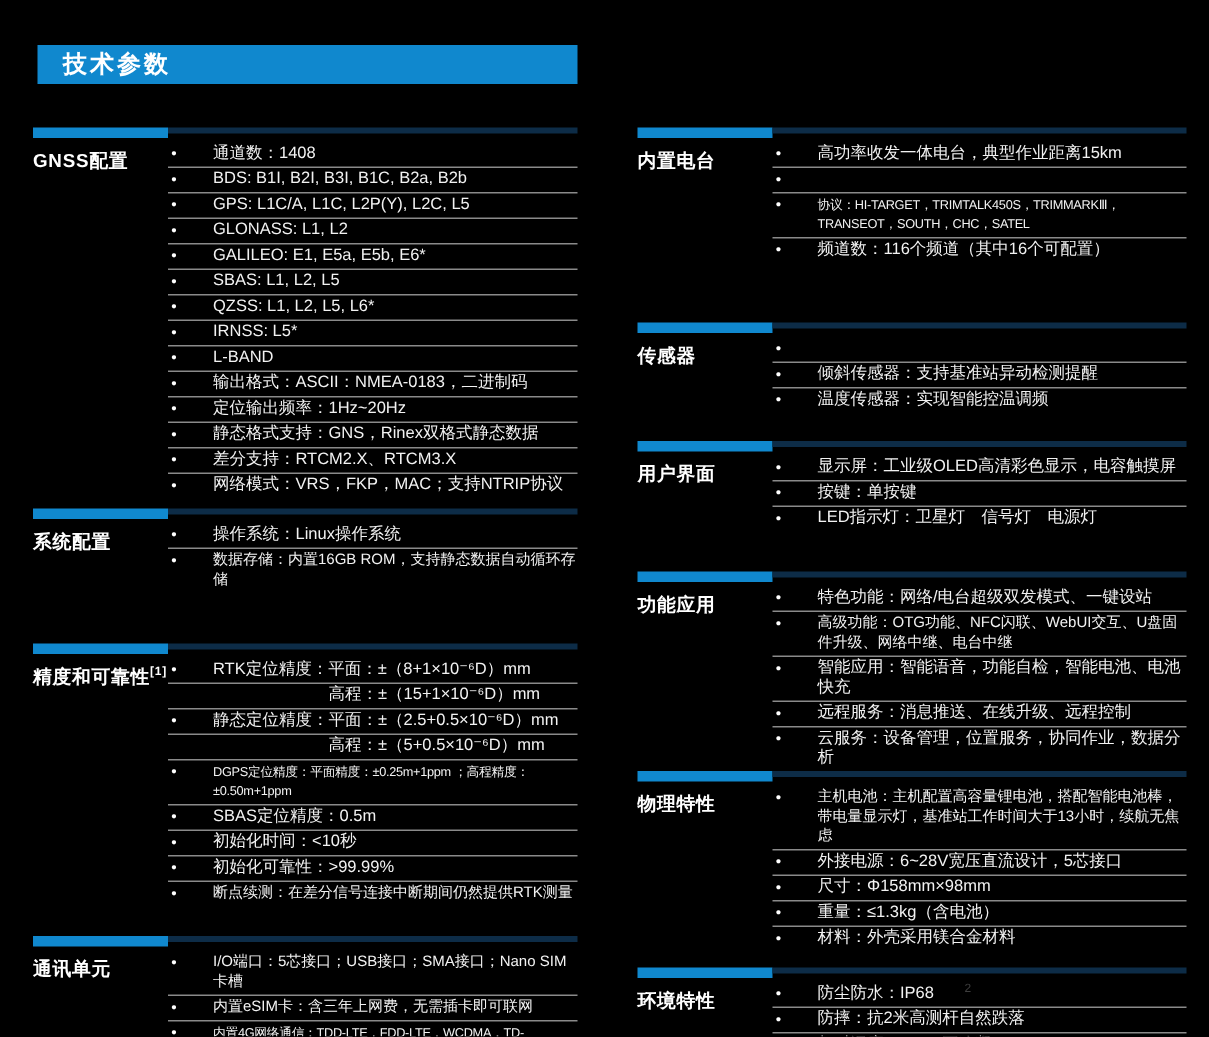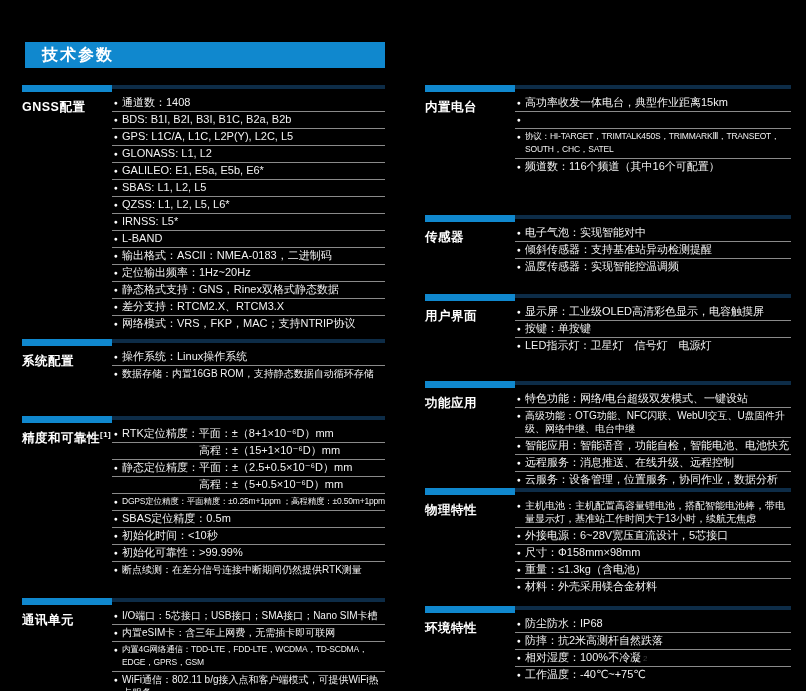--- a/index.html
+++ b/index.html
@@ -6,21 +6,21 @@
     --accent:#1088ce;
     --bar-dark:#0d2c47;
     --bg:#000000;
     --text:#f2f2f2;
     --divider:#8a8a8a;
   }
   html,body{margin:0;padding:0;background:var(--bg);}
   body{font-family:"Liberation Sans","DejaVu Sans",sans-serif;}
   .page{position:relative;width:806px;height:691px;background:var(--bg);overflow:hidden;}
 
-  .banner{position:absolute;left:25px;top:42px;width:360px;height:26px;background:var(--accent);
+  .banner{position:absolute;left:25px;top:30px;width:360px;height:26px;background:var(--accent);
           display:flex;align-items:center;}
   .banner .title{color:#fff;font-size:16px;font-weight:bold;letter-spacing:2px;padding-left:17px;}
 
   .col{position:absolute;top:85px;}
   .col-left{left:22px;width:363px;}
   .col-right{left:425px;width:366px;}
 
   .section{width:100%;}
   .col-left .section:nth-child(2){margin-top:7px;}
   .col-left .section:nth-child(3){margin-top:34px;}
@@ -33,21 +33,21 @@
 
   .bar{display:flex;align-items:flex-start;height:7px;}
   .bar-blue{width:90px;height:7px;background:var(--accent);}
   .bar-dark{flex:1;height:4px;background:var(--bar-dark);}
 
   .sec-body{display:flex;margin-top:3px;}
   .sec-label{width:90px;flex:none;color:#ffffff;font-size:12.5px;font-weight:bold;padding-top:4px;letter-spacing:.5px;}
   .sec-label sup{font-size:8px;font-weight:bold;}
   .items{flex:1;min-width:0;}
 
-  .item{display:flex;gap:2px;align-items:flex-start;border-bottom:1px solid var(--divider);padding:1px 0 2px;}
+  .item{display:flex;gap:22px;align-items:flex-start;border-bottom:1px solid var(--divider);padding:1px 0 2px;}
   .item:last-child{border-bottom:none;}
   .bullet{flex:none;width:8px;text-align:center;font-size:6.5px;line-height:13px;color:#ffffff;}
   .txt{flex:1;min-width:0;color:var(--text);font-size:11px;line-height:13px;}
   .item.s .txt{font-size:10px;}
   .item.xs .txt{font-size:8.5px;letter-spacing:-0.2px;}
   .item.cont .bullet{visibility:hidden;}
   .item.cont .txt{padding-left:77px;}
 
   .footnote{position:absolute;left:643px;top:654px;font-size:8px;color:#3f3f3f;}
 </style>
@@ -250,21 +250,20 @@
       <div class="section">
         <div class="bar">
           <span class="bar-blue"></span>
           <span class="bar-dark"></span>
         </div>
         <div class="sec-body">
           <div class="sec-label">传感器</div>
           <div class="items">
             <div class="item">
               <span class="bullet">●</span>
-              <span class="txt">电子气泡：实现智能对中</span>
             </div>
             <div class="item">
               <span class="bullet">●</span>
               <span class="txt">倾斜传感器：支持基准站异动检测提醒</span>
             </div>
             <div class="item">
               <span class="bullet">●</span>
               <span class="txt">温度传感器：实现智能控温调频</span>
             </div>
           </div>

